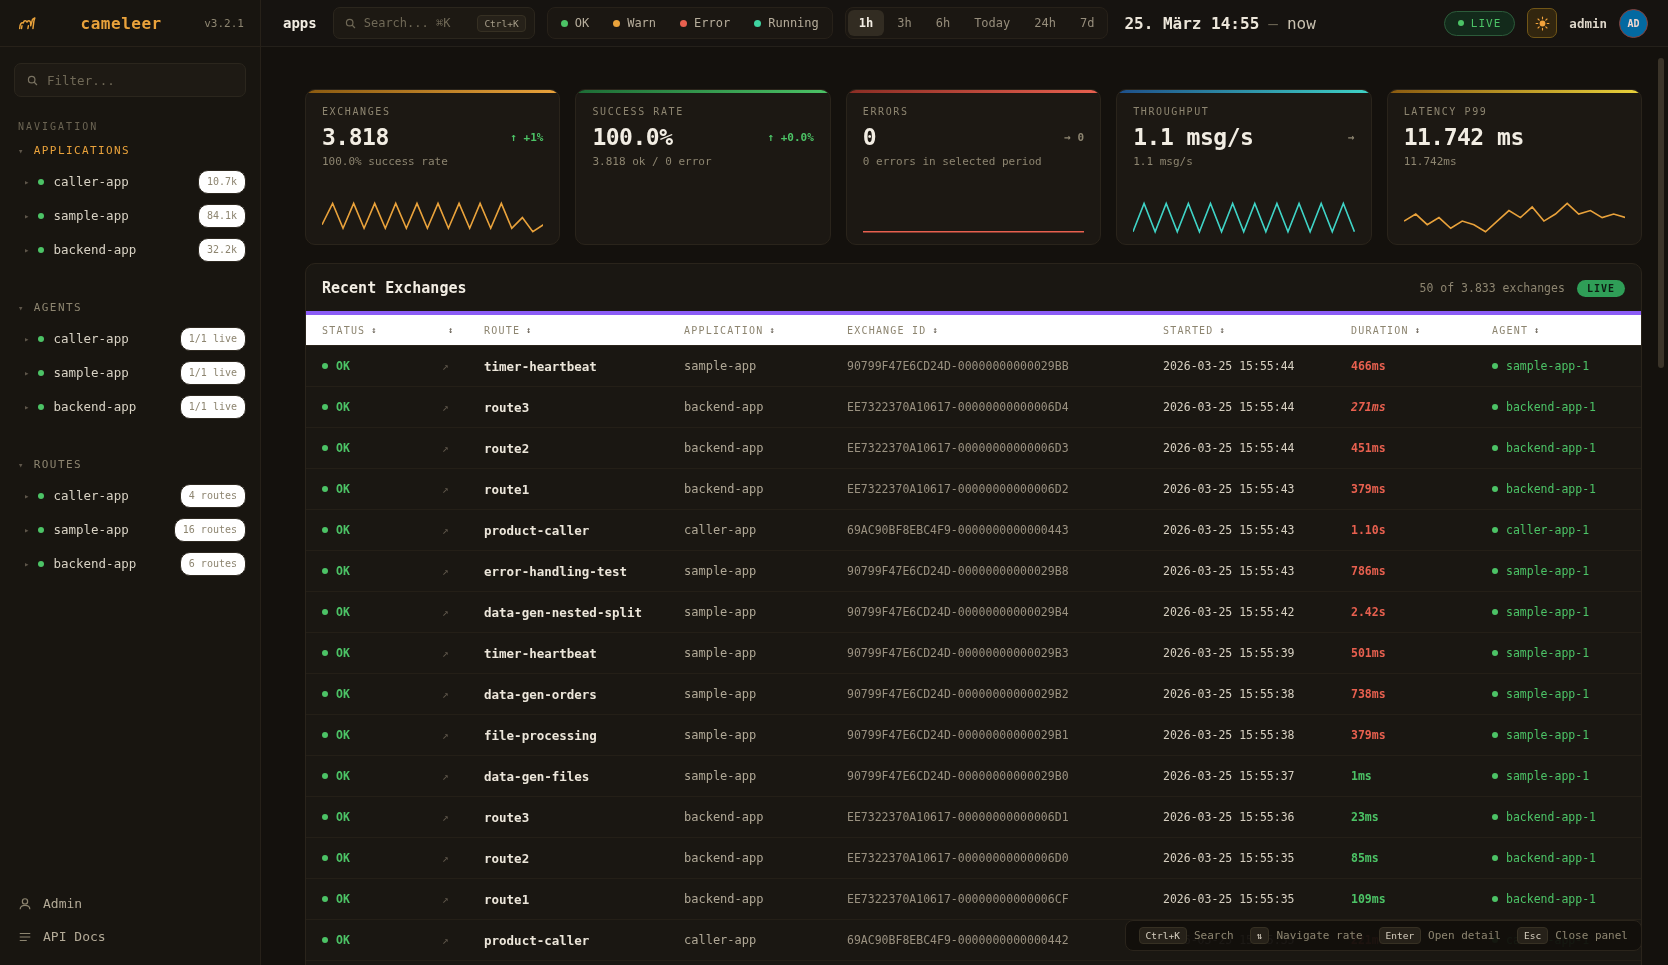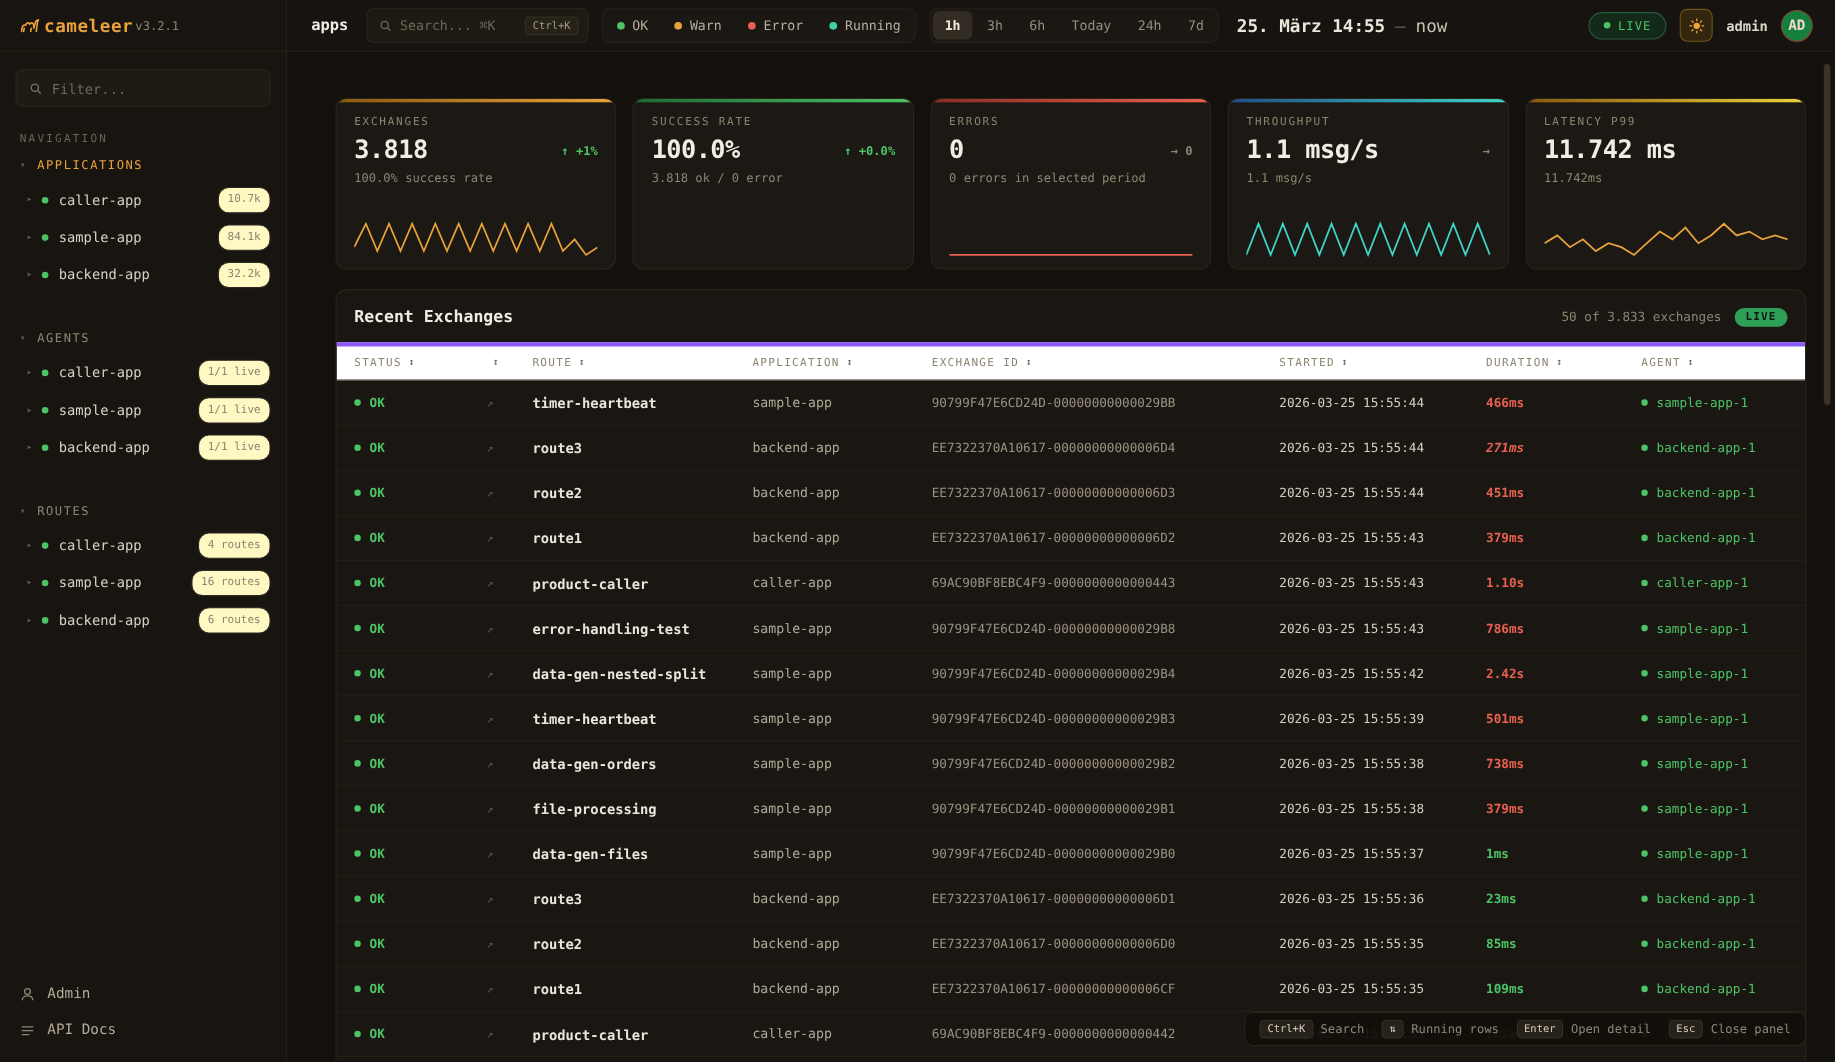--- a/index.html
+++ b/index.html
@@ -7,37 +7,37 @@
   body {
     background:#14110d; color:#e8e2d4;
     font-family:"DejaVu Sans Mono","DejaVu Sans",monospace;
     font-size:13px; display:flex;
   }
   svg { display:block; }
   input { outline:none; }
 
   
   .sidebar { width:261px; min-width:261px; height:100%; background:#181510; border-right:1px solid #272119; display:flex; flex-direction:column; }
-  .logo-row { height:47px; display:flex; align-items:center; gap:2px; padding:0 16px; border-bottom:1px solid #272119; }
+  .logo-row { height:47px; display:flex; align-items:center; gap:15px; padding:0 16px; border-bottom:1px solid #272119;justify-content:space-between; }
   .logo-name { color:#e9a23b; font-weight:bold; font-size:16px; letter-spacing:.5px; }
   .logo-ver { color:#8d8570; font-size:11px; }
   .filter-box { margin:16px 14px 0; display:flex; align-items:center; gap:8px; background:#1e1a14; border:1px solid #2b261d; border-radius:7px; height:34px; padding:0 11px; color:#7a7362; }
   .filter-box input { flex:1; background:transparent; border:none; color:#d8d2c4; font:inherit; font-size:12.5px; }
   .filter-box input::placeholder { color:#6f6856; }
   .nav-label { padding:24px 18px 4px; font-size:10px; letter-spacing:2px; color:#6b6453; }
   .section + .section { margin-top:26px; }
   .section-head { display:flex; align-items:center; gap:9px; padding:8px 18px; font-size:11px; letter-spacing:1.4px; cursor:pointer; }
   .section-head .caret { font-size:9px; color:#5e564a; }
   .section-head.apps { color:#e9a23b; }
   .section-head.dim { color:#8d8570; }
   .side-item { display:flex; align-items:center; gap:9px; padding:5px 14px 5px 24px; cursor:pointer; line-height:18px; }
   .side-item .chev { color:#5e564a; font-size:9px; }
   .dot { width:6px; height:6px; border-radius:50%; background:#4cc366; flex:none; }
   .side-item .lbl { color:#d8d2c4; font-size:12.5px; }
-  .badge { margin-left:auto; background:#fef9c3; border:1px solid #2d2820; color:#8d8570; font-size:10px; padding:2px 8px; border-radius:10px; white-space:nowrap; }
+  .badge { margin-left:auto; background:#ffffff; border:1px solid #2d2820; color:#8d8570; font-size:10px; padding:2px 8px; border-radius:10px; white-space:nowrap; }
   .side-footer { margin-top:auto; padding:6px 0 12px; }
   .foot-item { display:flex; gap:11px; align-items:center; padding:9px 18px; color:#b3aa97; font-size:13px; cursor:pointer; }
   .foot-item svg { stroke:#8d8570; }
 
   
   .right-col { flex:1; display:flex; flex-direction:column; height:100%; position:relative; overflow:hidden; }
   .topbar { height:47px; min-height:47px; display:flex; align-items:center; gap:12px; padding:0 20px 0 22px; border-bottom:1px solid #24201a; background:#161310; }
   .crumb { font-weight:bold; color:#f2ede3; font-size:14px; margin-right:4px; }
   .search { width:202px; height:32px; background:#1d1913; border:1px solid #2b261d; border-radius:7px; display:flex; align-items:center; gap:7px; padding:0 8px 0 10px; color:#6f6856; }
   .search input { flex:1; min-width:0; background:transparent; border:none; color:#d8d2c4; font:inherit; font-size:12px; }
@@ -49,21 +49,21 @@
   .range { padding:0 11px; height:26px; display:flex; align-items:center; border-radius:6px; color:#968d7b; font-size:12px; cursor:pointer; }
   .range.active { background:#322c22; color:#f2ede3; font-weight:bold; }
   .dates { display:flex; align-items:center; gap:9px; margin-left:4px; font-size:16px; cursor:pointer; }
   .date-from { color:#ece6da; font-weight:bold; }
   .sep { color:#6b6453; }
   .date-to { color:#c9c1b0; }
   .spacer { flex:1; }
   .live-badge { display:flex; gap:7px; align-items:center; padding:5px 13px; border-radius:999px; background:#132a1b; border:1px solid #2c5b3a; color:#4cc366; font-size:11px; letter-spacing:1px; cursor:pointer; }
   .theme-btn { width:30px; height:30px; border-radius:7px; background:#32260f; border:1px solid #715617; display:flex; align-items:center; justify-content:center; cursor:pointer; }
   .user { color:#ddd6c9; font-size:12.5px; font-weight:bold; }
-  .avatar { width:29px; height:29px; border-radius:50%; background:#15803d; border:1px solid #8a4038; color:#f2d7cf; font-size:13px; font-weight:bold; display:flex; align-items:center; justify-content:center; cursor:pointer; }
+  .avatar { width:29px; height:29px; border-radius:50%; background:#0369a1; border:1px solid #8a4038; color:#f2d7cf; font-size:10px; font-weight:bold; display:flex; align-items:center; justify-content:center; cursor:pointer; }
 
   
   .main { flex:1; padding:42px 26px 0 44px; overflow:hidden; }
   .stats { display:flex; gap:15px; }
   .stat-card { flex:1; background:#1c1813; border:1px solid #2a241b; border-radius:10px; padding:16px 16px 12px; position:relative; overflow:hidden; height:156px; }
   .accent { position:absolute; top:0; left:0; right:0; height:2.5px; }
   .stat-title { font-size:10px; letter-spacing:1.6px; color:#8d8570; }
   .stat-row { display:flex; align-items:center; margin-top:7px; }
   .stat-value { font-size:23px; font-weight:bold; color:#f2ede3; letter-spacing:-.5px; }
   .trend { margin-left:auto; font-size:11px; font-weight:bold; }
@@ -668,21 +668,21 @@
 
   </main>
 
   <div class="hints">
     <div class="hint">
       <span class="kbd">Ctrl+K</span>
       <span>Search</span>
     </div>
     <div class="hint">
       <span class="kbd">⇅</span>
-      <span>Running rows</span>
+      <span>Navigate rate</span>
     </div>
     <div class="hint">
       <span class="kbd">Enter</span>
       <span>Open detail</span>
     </div>
     <div class="hint">
       <span class="kbd">Esc</span>
       <span>Close panel</span>
     </div>
   </div>

